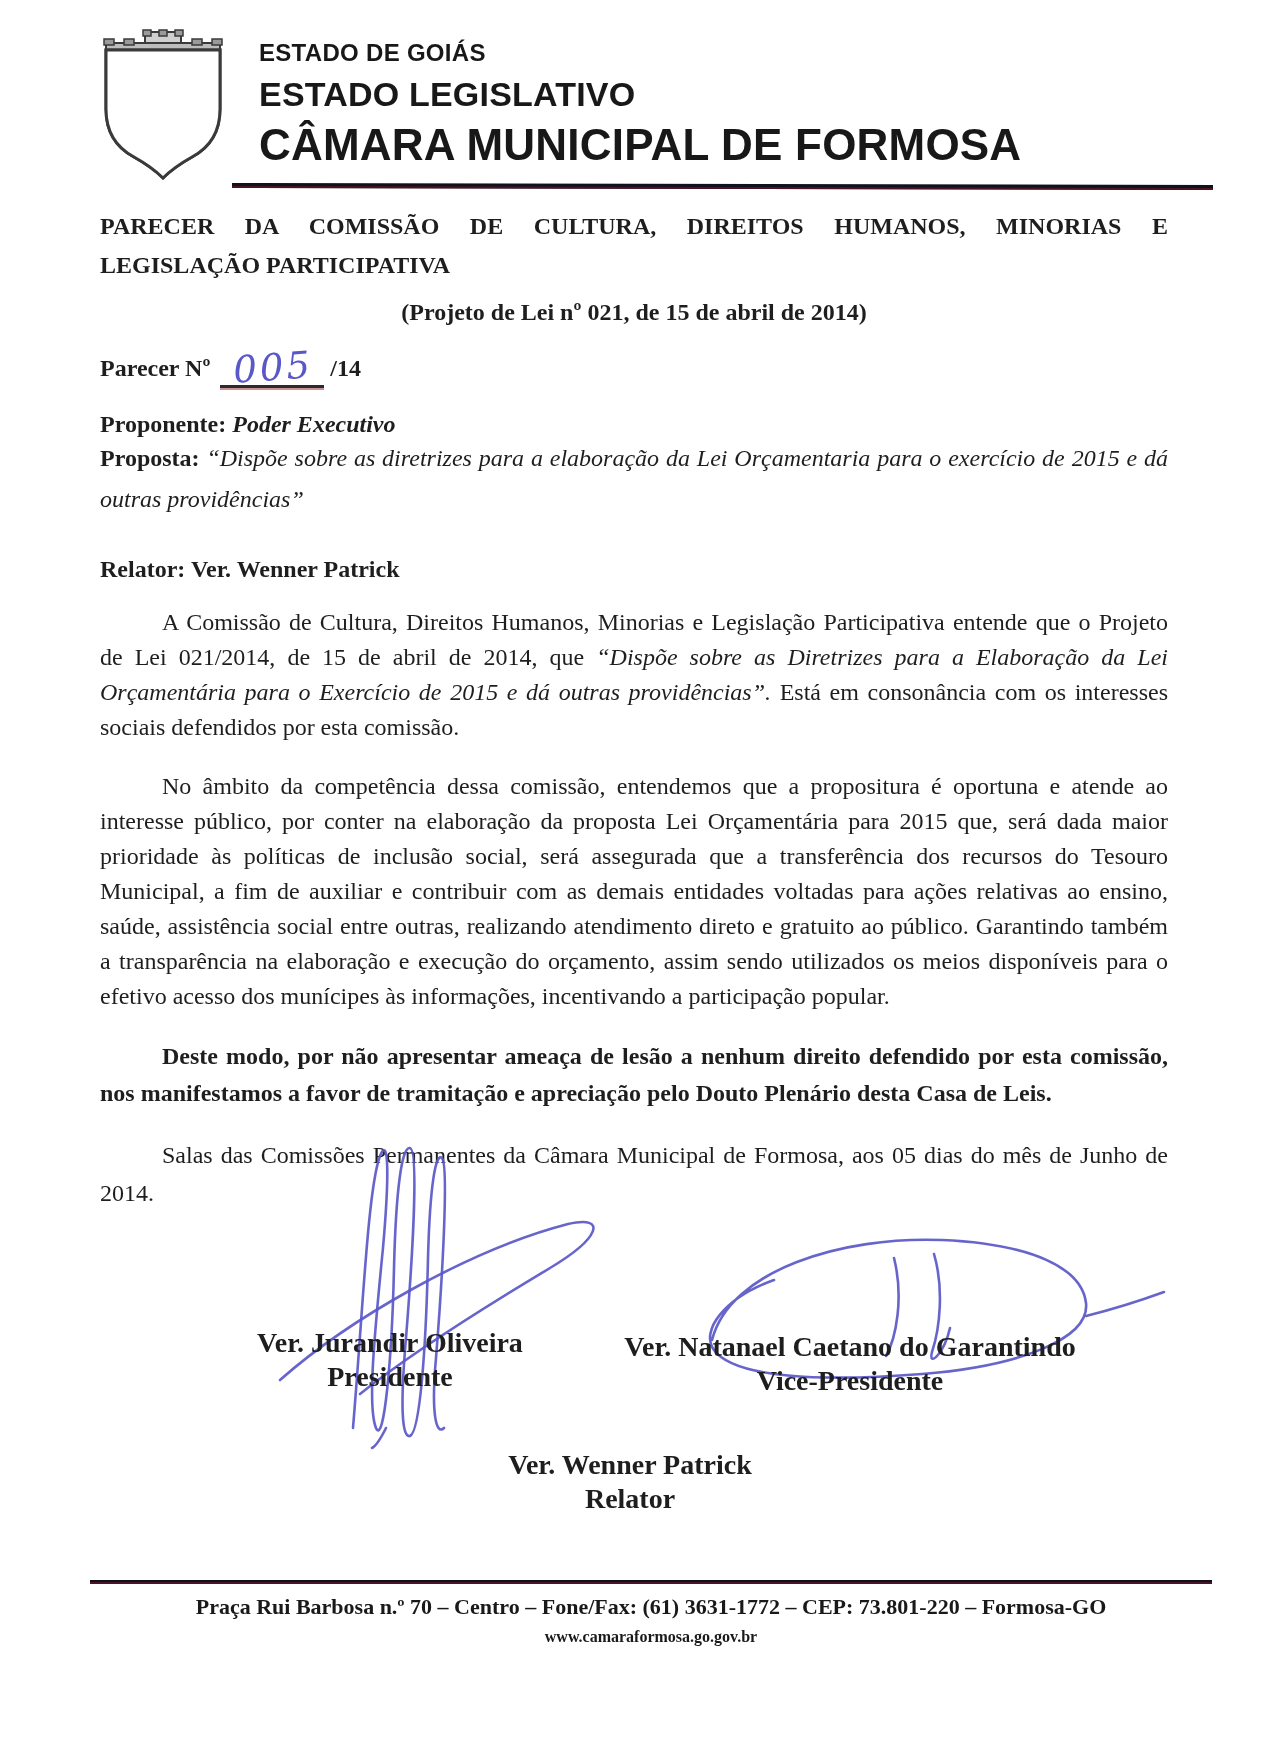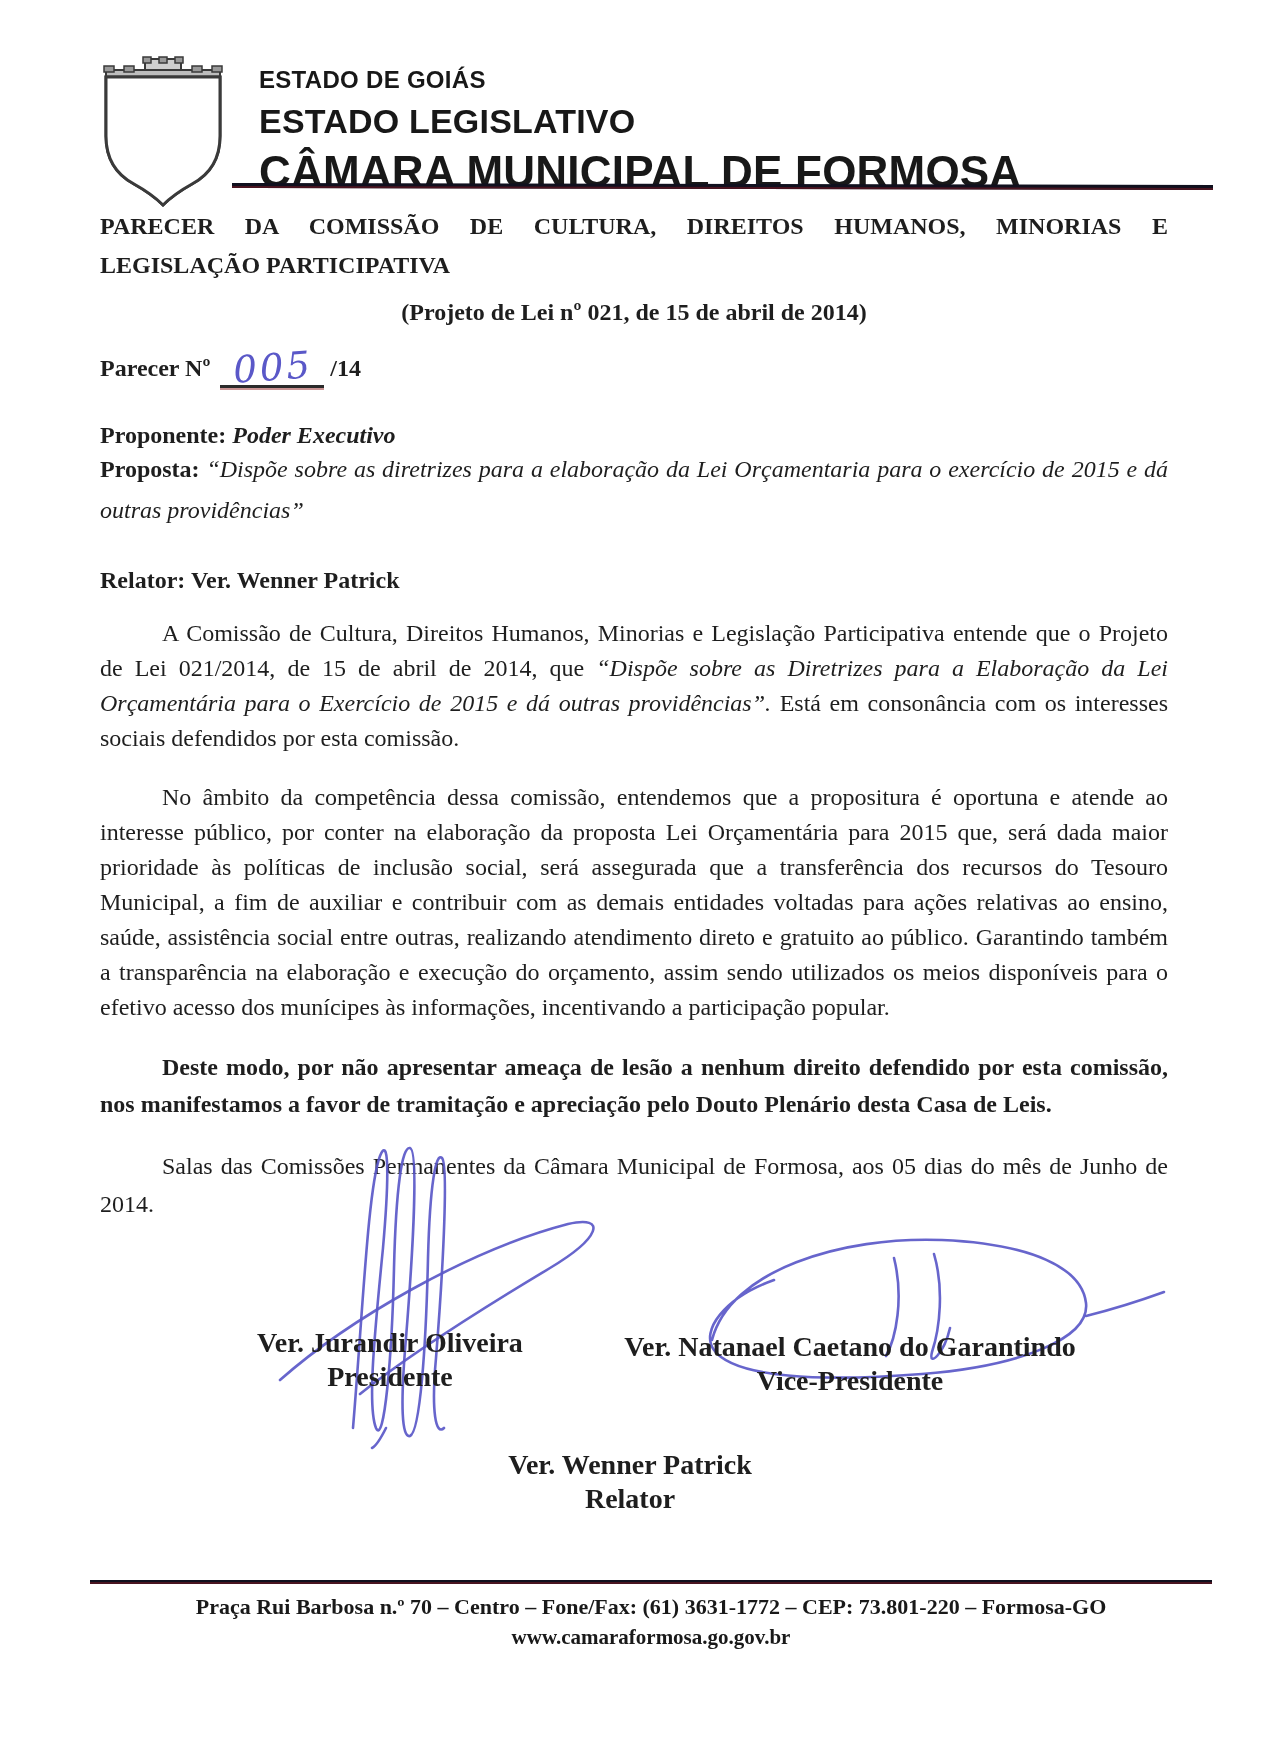--- a/index.html
+++ b/index.html
@@ -7,21 +7,21 @@
   html, body { margin: 0; padding: 0; }
   body {
     width: 1264px; height: 1752px;
     background: #ffffff;
     font-family: "Liberation Serif", serif;
     color: var(--text-black);
   }
   .page { position: relative; width: 1264px; height: 1752px; overflow: hidden; background: #fff; }
 
   
-  .header { position: absolute; left: 95px; top: 56px; display: flex; gap: 28px; }
+  .header { position: absolute; left: 95px; top: 29px; display: flex; gap: 28px; }
   .crest { width: 136px; height: 152px; flex: 0 0 auto; }
   .header-text { padding-top: 10px; font-family: "Liberation Sans", sans-serif; font-weight: bold; color: #181818; }
   .h-state   { font-size: 24px; letter-spacing: 0.3px; }
   .h-branch  { font-size: 34px; margin-top: 8px; letter-spacing: 0.2px; }
   .h-chamber { font-size: 44px; margin-top: 6px; letter-spacing: 0.2px; }
   .rule-top {
     position: absolute; left: 232px; top: 184px; width: 981px; height: 5px;
     background: #10101e; border-bottom: 2px solid #4a1420; transform: rotate(0.12deg);
   }
 
@@ -39,21 +39,21 @@
     display: inline-block; width: 104px; margin: 0 6px 0 10px;
     border-bottom: 3px solid #2b2b2b; box-shadow: 0 2px 0 rgba(150,40,40,.5);
     text-align: center; vertical-align: baseline;
   }
   .handwritten {
     font-family: "DejaVu Serif", serif; font-style: italic; font-weight: normal;
     color: var(--ink-blue); font-size: 37px; letter-spacing: 3px;
     display: inline-block; transform: rotate(-4deg) translateY(4px);
   }
 
-  .proponente { margin-top: 32px; }
+  .proponente { margin-top: 21px; }
   .label-bold { font-weight: bold; }
   .value-italic { font-style: italic; font-weight: bold; }
   .proposta { line-height: 41px; text-align: justify; }
   .proposta .quoted { font-style: italic; }
   .relator-line { margin-top: 36px; font-weight: bold; }
 
   .para { line-height: 35px; text-align: justify; text-indent: 62px; }
   .p1 { margin-top: 22px; }
   .p2 { margin-top: 0; }
   .p3 { margin-top: 20px; font-weight: bold; line-height: 37px; }
@@ -67,21 +67,21 @@
   .sig-center { left: 410px; top: 1448px; width: 440px; }
   .sig-svg { position: absolute; pointer-events: none; }
   .sig-svg-left  { left: 268px; top: 1128px; }
   .sig-svg-right { left: 642px; top: 1228px; }
   .sig-stroke { fill: none; stroke: var(--ink-blue); stroke-width: 2.6; stroke-linecap: round; opacity: 0.92; }
 
   
   .footer { position: absolute; left: 90px; top: 1580px; width: 1122px; text-align: center; }
   .rule-bottom { height: 4px; background: #10101e; border-bottom: 2px solid #4a1420; margin-bottom: 8px; }
   .footer-address { font-weight: bold; font-size: 22px; line-height: 30px; color: #191919; }
-  .footer-site { font-weight: bold; font-size: 21px; line-height: 30px; color: #191919; }
+  .footer-site { font-weight: bold; font-size: 16px; line-height: 30px; color: #191919; }
 
   
   .crest .outline { fill: #ffffff; stroke: #3a3a3a; stroke-width: 3; }
 </style>
 </head>
 <body>
 
 <div class="page">
 
   <div class="header">

